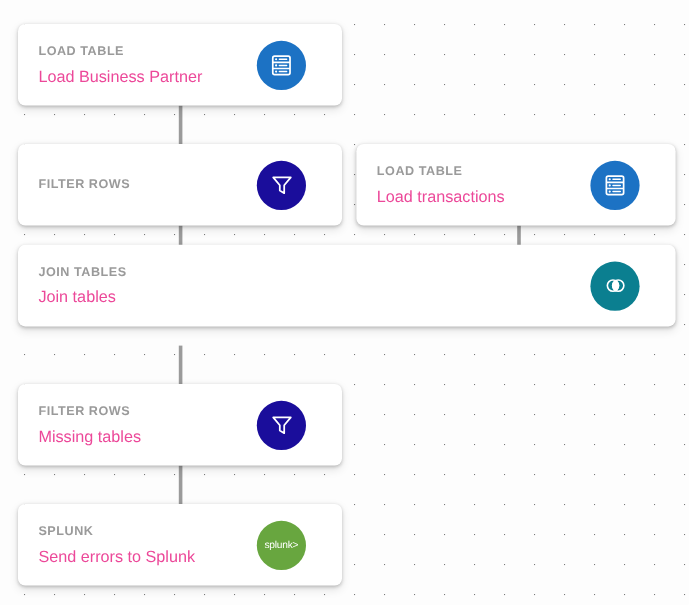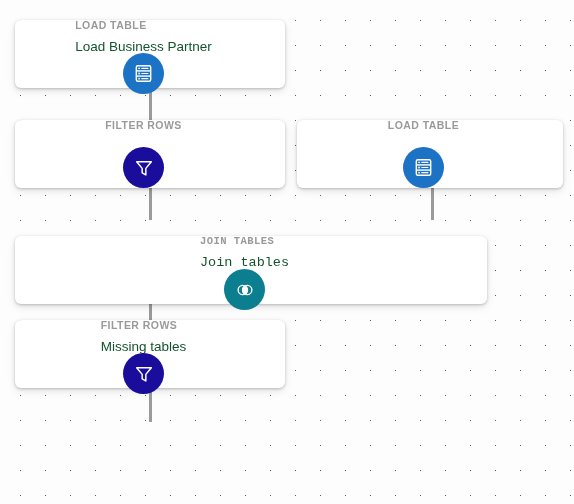--- a/index.html
+++ b/index.html
@@ -39,21 +39,20 @@
     position: absolute;
     background: #ffffff;
     border-radius: 6px;
     box-shadow: 0 1px 3px rgba(0,0,0,0.22), 0 3px 8px rgba(0,0,0,0.10);
     z-index: 2;
     box-sizing: border-box;
     display: flex;
     align-items: center;
     justify-content: space-between;
     padding: 0 30px 0 17px;
-    flex-direction: column;
   }
 
   .node-text {
     display: flex;
     flex-direction: column;
     justify-content: center;
     gap: 9px;
   }
 
   .node-kicker {
@@ -61,21 +60,21 @@
     letter-spacing: 0.45px;
     color: #9a9a9a;
     font-weight: bold;
     text-transform: uppercase;
     line-height: 1;
     white-space: nowrap;
   }
 
   .node-title {
     font-size: 13.5px;
-    color: #14532d;
+    color: #ec4899;
     line-height: 1;
     white-space: nowrap;
   }
 
   
   .node-icon {
     width: 41px;
     height: 41px;
     border-radius: 50%;
     display: flex;
@@ -143,41 +142,42 @@
     <div class="node-icon icon-filter">
       <svg width="22" height="22" viewBox="0 0 24 24" aria-hidden="true">
         <path d="M4 5.2 H20 L14 12.4 V19.6 L10 17.2 V12.4 Z" fill="none" stroke="#ffffff" stroke-width="1.6" stroke-linejoin="round" stroke-linecap="round"></path>
       </svg>
     </div>
   </div>
 
   <div class="node-card" style="left:297px; top:120px; width:266px; height:68px;">
     <div class="node-text">
       <div class="node-kicker">LOAD TABLE</div>
+      <div class="node-title">Load transactions</div>
     </div>
     <div class="node-icon icon-db">
       <svg width="23" height="23" viewBox="0 0 24 24" aria-hidden="true">
         <g fill="none" stroke="#ffffff" stroke-width="1.5">
           <rect x="4.5" y="4" width="15" height="16" rx="1.6"></rect>
           <line x1="4.5" y1="9.3" x2="19.5" y2="9.3"></line>
           <line x1="4.5" y1="14.7" x2="19.5" y2="14.7"></line>
         </g>
         <g fill="#ffffff">
           <circle cx="7.4" cy="6.65" r="0.95"></circle>
           <circle cx="7.4" cy="12.0" r="0.95"></circle>
           <circle cx="7.4" cy="17.35" r="0.95"></circle>
           <rect x="9.6" y="6.05" width="7.6" height="1.25" rx="0.62"></rect>
           <rect x="9.6" y="11.4" width="7.6" height="1.25" rx="0.62"></rect>
           <rect x="9.6" y="16.75" width="7.6" height="1.25" rx="0.62"></rect>
         </g>
       </svg>
     </div>
   </div>
 
-  <div class="node-card" style="left:15px; top:236px; width:472px; height:68px;font-family:Liberation Mono, monospace;">
+  <div class="node-card" style="left:15px; top:204px; width:548px; height:68px;">
     <div class="node-text">
       <div class="node-kicker">JOIN TABLES</div>
       <div class="node-title">Join tables</div>
     </div>
     <div class="node-icon icon-join">
       <svg width="22" height="22" viewBox="0 0 24 24" aria-hidden="true">
         <g fill="none" stroke="#ffffff" stroke-width="1.5">
           <circle cx="9.6" cy="12" r="5.1"></circle>
           <circle cx="14.4" cy="12" r="5.1"></circle>
         </g>
@@ -191,14 +191,23 @@
       <div class="node-kicker">FILTER ROWS</div>
       <div class="node-title">Missing tables</div>
     </div>
     <div class="node-icon icon-filter">
       <svg width="22" height="22" viewBox="0 0 24 24" aria-hidden="true">
         <path d="M4 5.2 H20 L14 12.4 V19.6 L10 17.2 V12.4 Z" fill="none" stroke="#ffffff" stroke-width="1.6" stroke-linejoin="round" stroke-linecap="round"></path>
       </svg>
     </div>
   </div>
 
+  <div class="node-card" style="left:15px; top:420px; width:270px; height:68px;">
+    <div class="node-text">
+      <div class="node-kicker">SPLUNK</div>
+      <div class="node-title">Send errors to Splunk</div>
+    </div>
+    <div class="node-icon icon-splunk">
+      <span class="splunk-wordmark">splunk&gt;</span>
+    </div>
+  </div>
 
 </div>
 
 </body></html>

